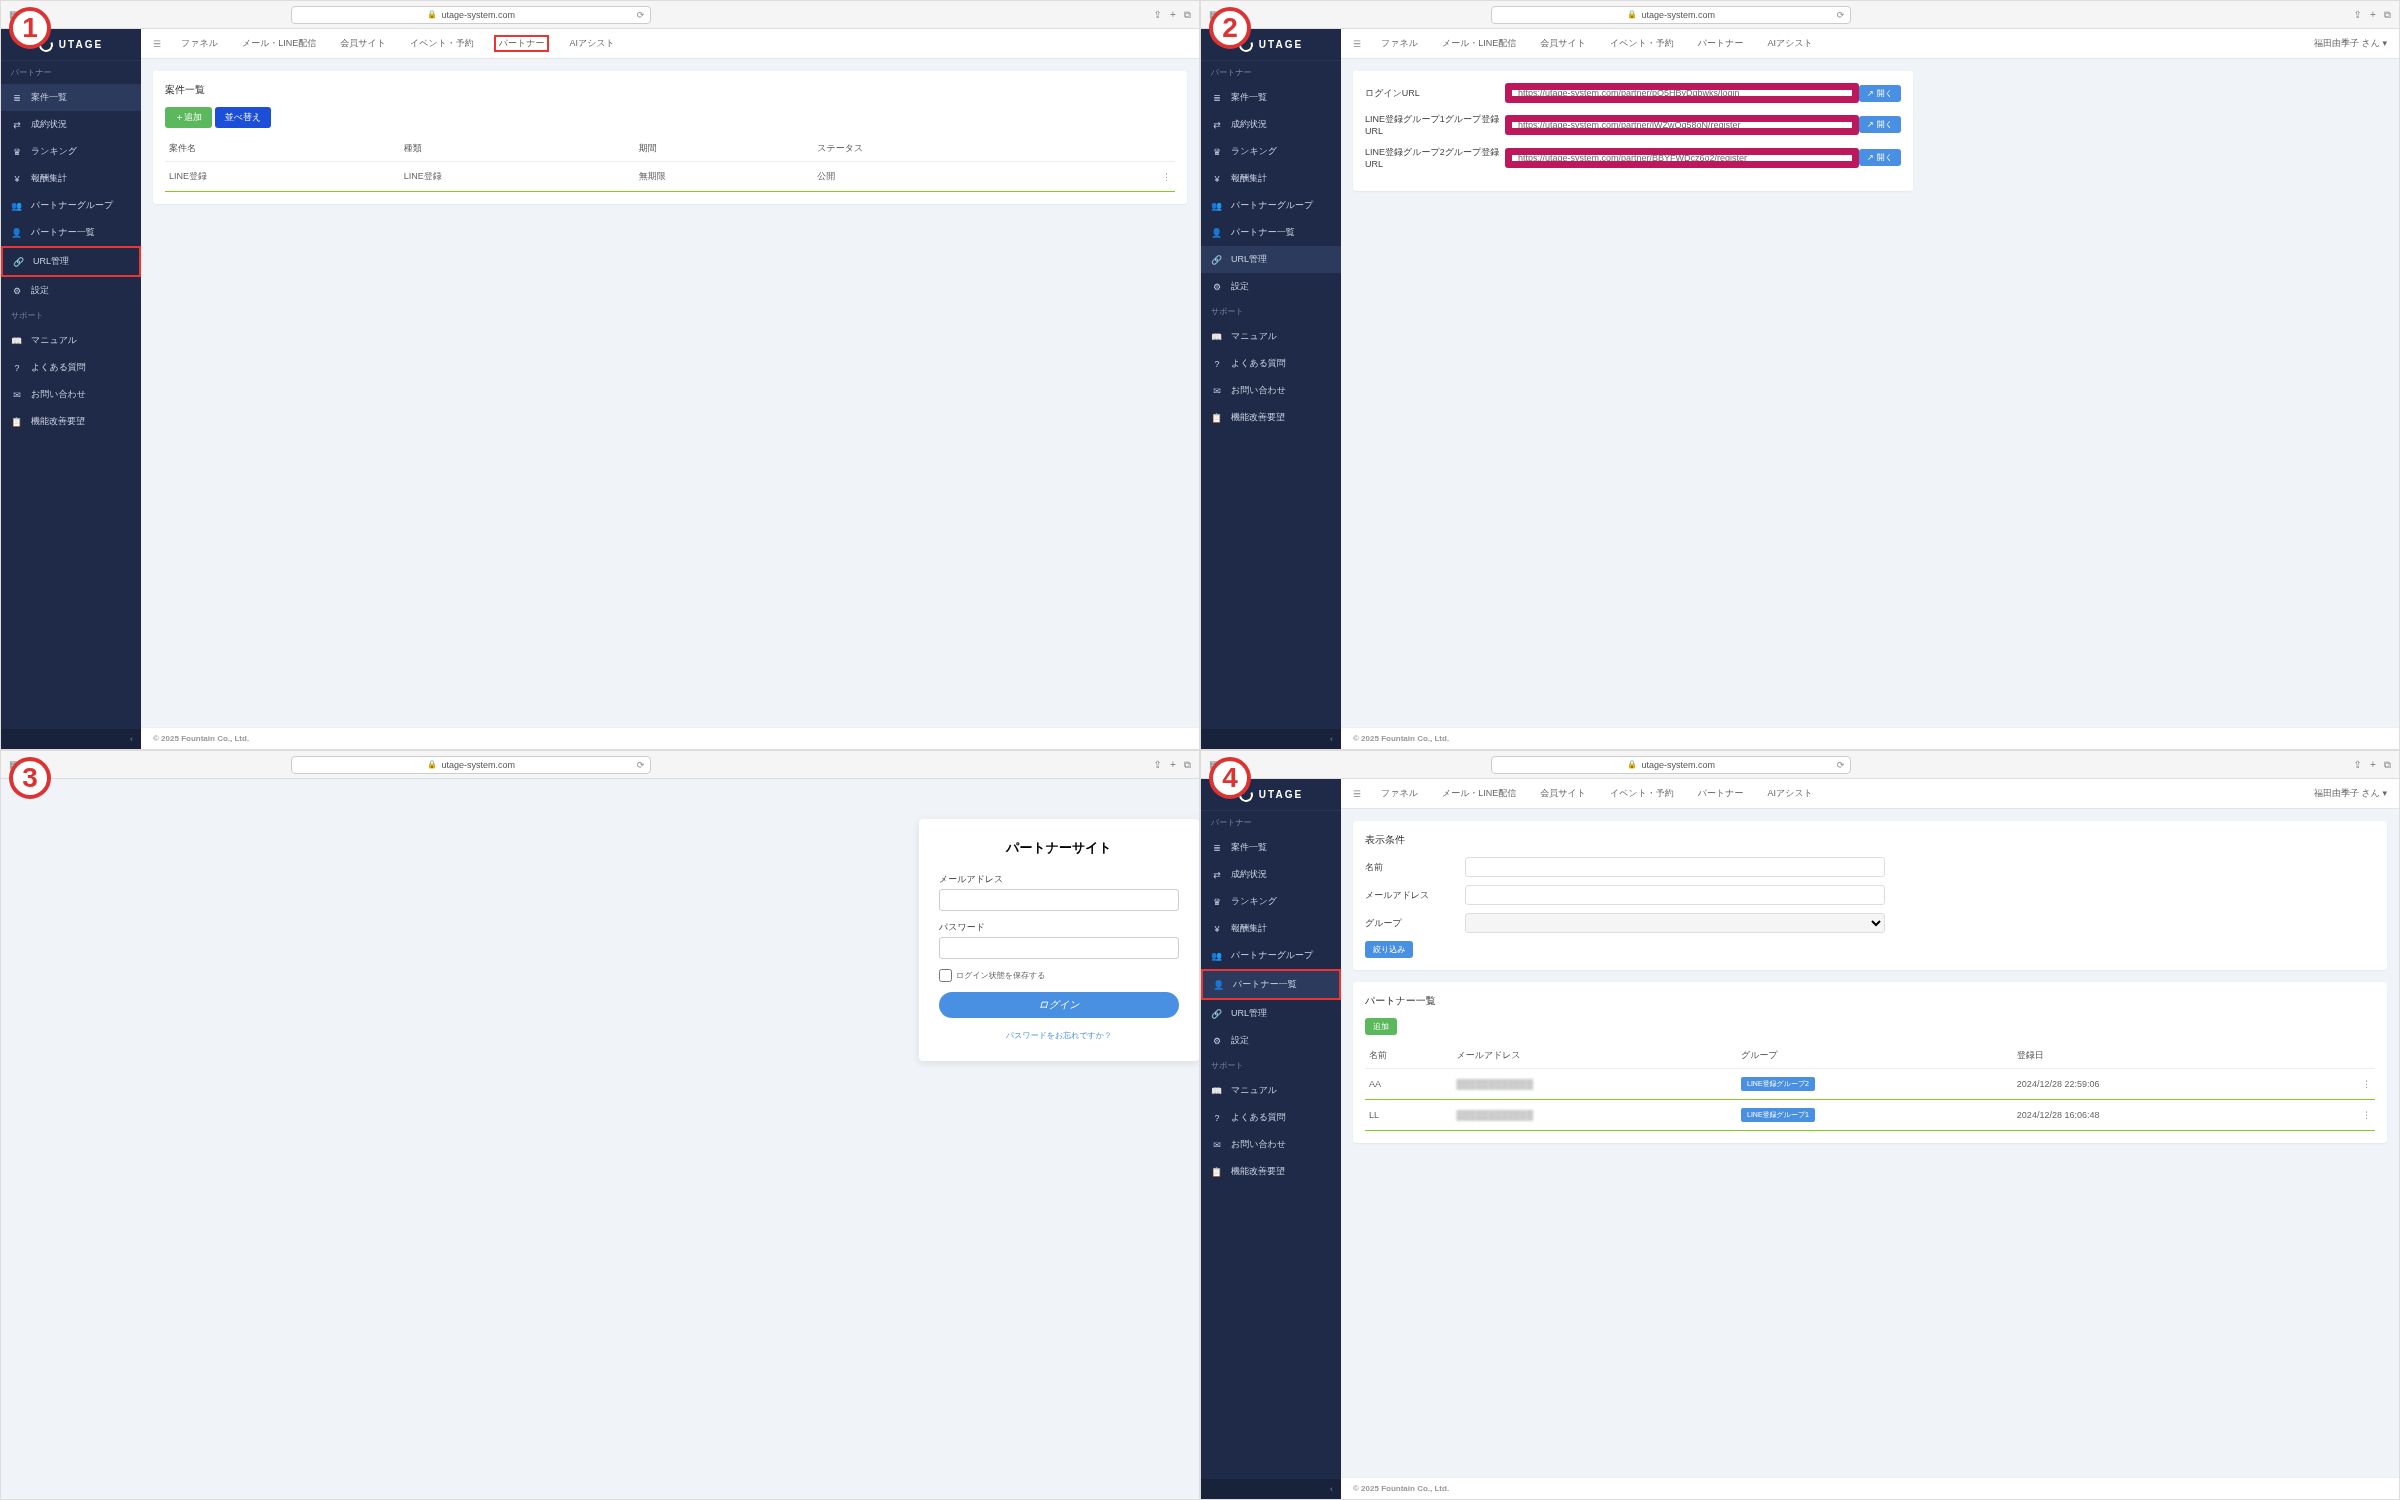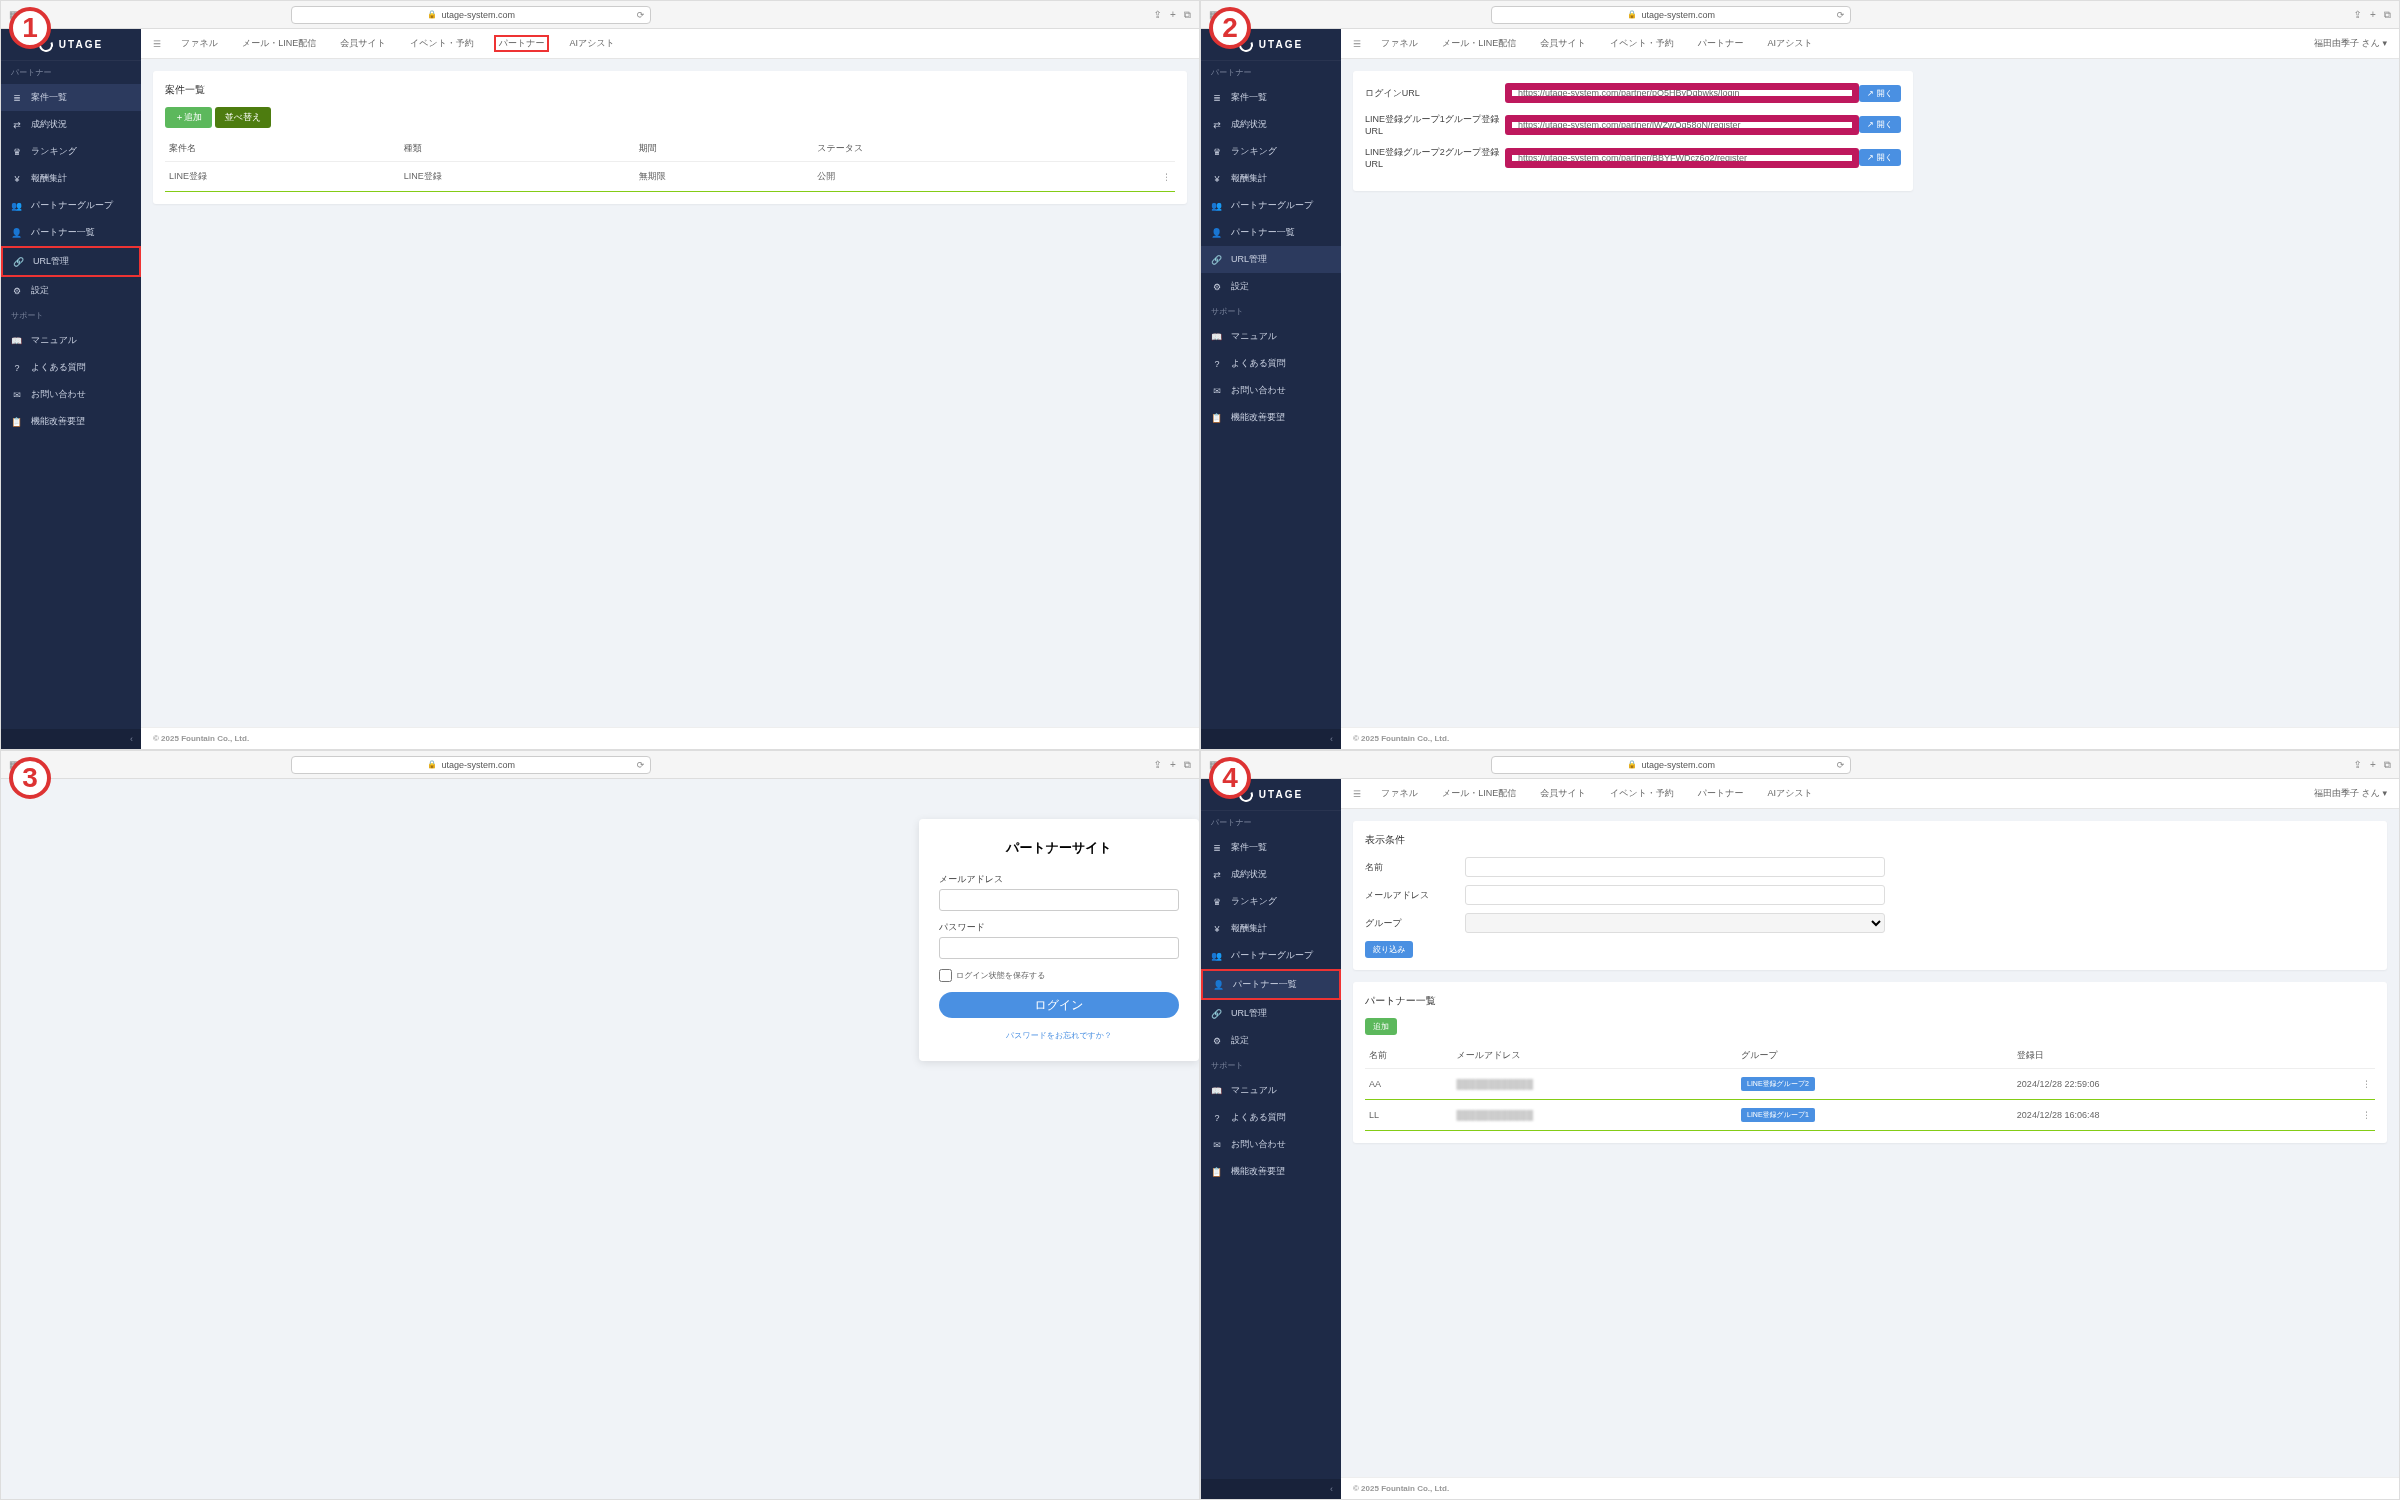--- a/index.html
+++ b/index.html
@@ -36,21 +36,21 @@
 .topbar .tab { cursor: pointer; padding: 2px 4px; }
 .topbar .tab.hl { border: 2px solid #e33; padding: 0 3px; }
 .topbar .user { margin-left: auto; color: #666; }
 
 .content { padding: 12px; flex: 1; overflow: auto; }
 .card { background: #fff; border-radius: 3px; padding: 12px; margin-bottom: 12px; box-shadow: 0 1px 2px rgba(0,0,0,0.05); }
 .card h3 { font-size: 10px; font-weight: normal; color: #333; margin-bottom: 10px; }
 .btn { display: inline-flex; align-items: center; padding: 4px 10px; border-radius: 3px; font-size: 9px; color: #fff; cursor: pointer; border: none; }
 .btn.green { background: #5cb85c; }
 .btn.blue { background: #4a90e2; }
-.btn.lblue { background: #4d7c0f; }
+.btn.lblue { background: #1d4ed8; }
 .btn.sm { padding: 3px 8px; font-size: 8px; }
 
 table.tbl { width: 100%; border-collapse: collapse; font-size: 9px; margin-top: 8px; }
 table.tbl th { text-align: left; padding: 6px 4px; color: #555; font-weight: normal; border-bottom: 1px solid #eee; margin-left: 36px; }
 table.tbl td { padding: 8px 4px; color: #666; border-bottom: 1px solid #84cc16; }
 .dots { float: right; cursor: pointer; color: #888; }
 
 .footer { padding: 6px 12px; font-size: 8px; color: #999; background: #fff; border-top: 1px solid #eee; font-weight: bold; }
 
 
@@ -58,21 +58,21 @@
 .urlrow label { width: 140px; font-size: 9px; color: #444; }
 .urlrow input { flex: 1; height: 20px; border: 7px solid #be185d; border-radius: 3px; padding: 0 6px; font-size: 9px; color: #666; }
 
 
 .login-wrap { width: 100%; height: 100%; background: #f0f3f7; display: flex; align-items: flex-start; justify-content: flex-end; padding-top: 40px; }
 .login-card { width: 280px; background: #fff; border-radius: 4px; padding: 20px; box-shadow: 0 2px 8px rgba(0,0,0,0.1); }
 .login-card h2 { text-align: center; font-size: 13px; font-weight: bold; margin-bottom: 16px; }
 .login-card label { font-size: 9px; color: #444; display: block; margin-bottom: 3px; }
 .login-card input[type=text], .login-card input[type=password] { width: 100%; height: 22px; border: 1px solid #ccc; border-radius: 3px; margin-bottom: 10px; padding: 0 6px; }
 .login-card .chk { font-size: 8px; color: #666; display: flex; align-items: center; gap: 4px; margin-bottom: 10px; }
-.login-card .loginbtn { width: 100%; height: 26px; background: #4a90e2; color: #fff; border: none; border-radius: 13px; font-size: 12px; cursor: pointer; }
+.login-card .loginbtn { width: 100%; height: 26px; background: #4a90e2; color: #fff; border: none; border-radius: 13px; font-size: 10px; cursor: pointer; font-style: italic; }
 .login-card .forgot { text-align: center; font-size: 8px; margin-top: 12px; }
 .login-card .forgot a { color: #4a90e2; text-decoration: none; }
 
 
 .frow { display: flex; align-items: center; margin-bottom: 8px; }
 .frow label { width: 100px; font-size: 9px; color: #444; }
 .frow input, .frow select { width: 420px; height: 20px; border: 1px solid #ddd; border-radius: 3px; font-size: 9px; padding: 0 4px; }
 .frow select { background: #f5f5f5; }
 .tag { display: inline-block; background: #4a90e2; color: #fff; font-size: 7px; padding: 2px 6px; border-radius: 2px; }
 .blur { color: #ccc; filter: blur(1px); }

